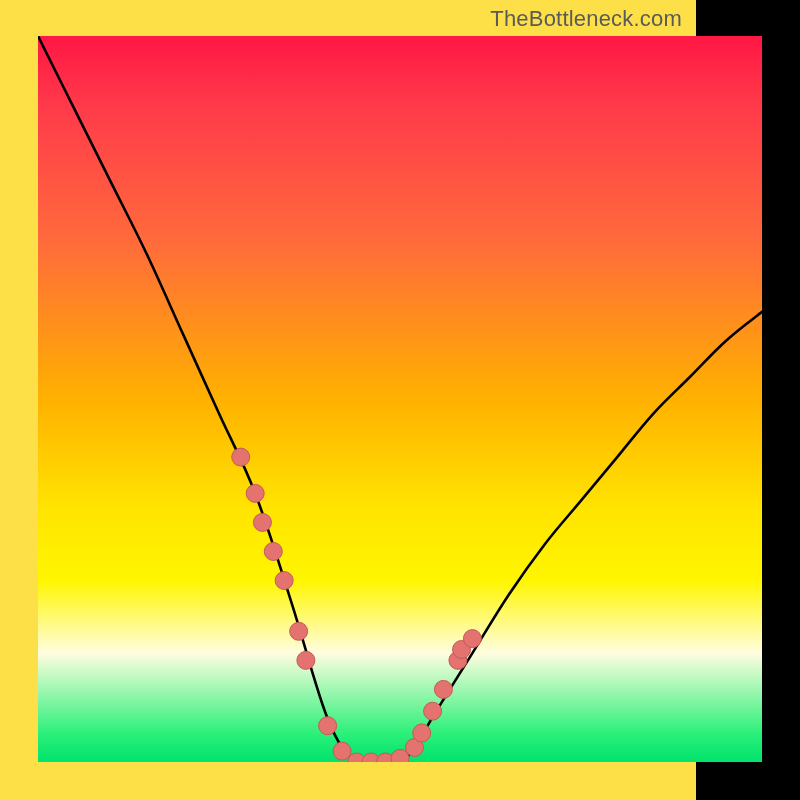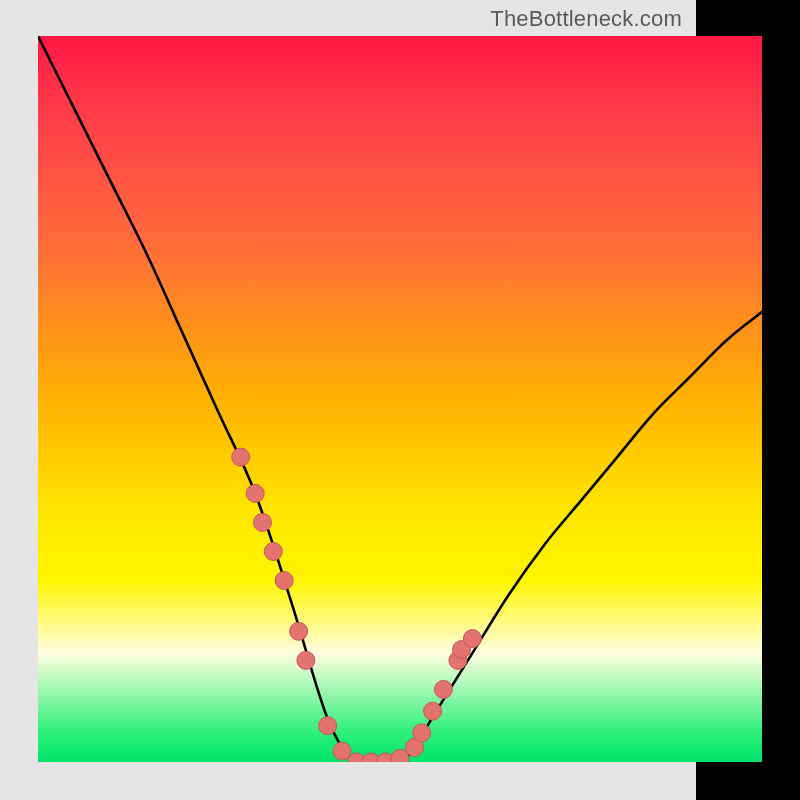--- a/index.html
+++ b/index.html
@@ -8,21 +8,21 @@
     width: 800px;
     height: 800px;
     background: #000000;
     overflow: hidden;
     font-family: Arial, sans-serif;
   }
   .stage {
     position: relative;
     width: 696px;
     height: 800px;
-    background: #e5e5e5;
+    background: #fde047;
   }
   .plot-area {
     position: absolute;
     left: 38px;
     top: 36px;
     width: 724px;
     height: 726px;
     
     background: linear-gradient(
       to bottom,

